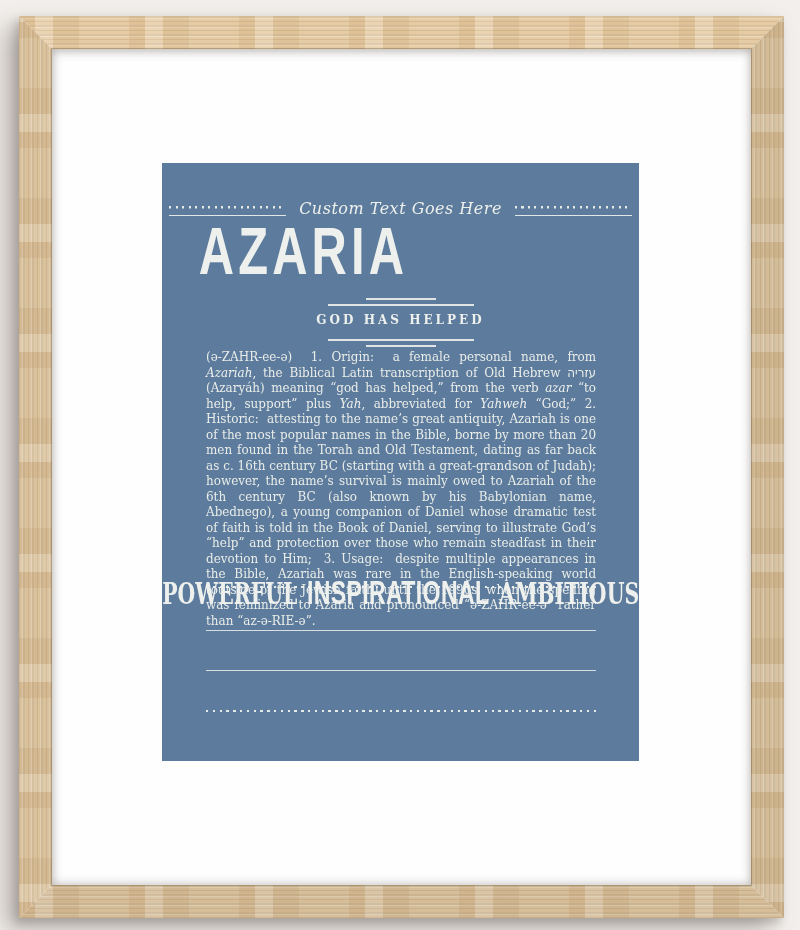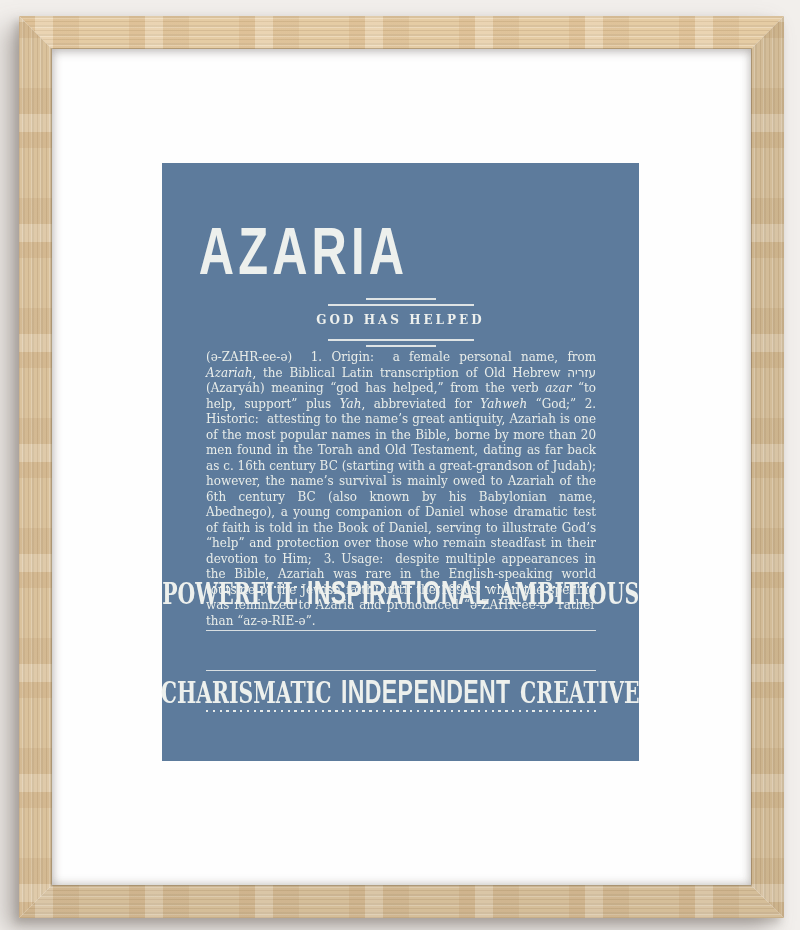--- a/index.html
+++ b/index.html
@@ -77,20 +77,25 @@
 <div class="scene">
   <div class="frame">
     <div class="fside f-horiz f-top"></div>
     <div class="fside f-horiz f-bottom"></div>
     <div class="fside f-vert f-left"></div>
     <div class="fside f-vert f-right"></div>
 
     <div class="mat">
       <div class="poster">
 
+        <div class="custom-row">
+          <div class="deco"></div>
+          <div class="custom-label">Custom Text Goes Here</div>
+          <div class="deco"></div>
+        </div>
 
         <div class="name-row">
           <span>AZARIA</span>
         </div>
 
         <div class="hline hl-short" style="top:135px;"></div>
         <div class="hline hl-long" style="top:141px;"></div>
 
         <div class="meaning">GOD HAS HELPED</div>
 
@@ -105,24 +110,19 @@
           <div class="trait-inner">
             <span class="tw tw-slab">POWERFUL</span><span class="tw tw-sans">INSPIRATIONAL</span><span class="tw tw-slab">AMBITIOUS</span>
           </div>
         </div>
 
         <div class="ruleline" style="top:467px;"></div>
 
 
         <div class="ruleline" style="top:507px;"></div>
 
-        <div class="trait-row" style="top:508px;">
-          <div class="trait-inner">
-            <span class="tw tw-slab">CHARISMATIC</span><span class="tw tw-sans">INDEPENDENT</span><span class="tw tw-slab">CREATIVE</span>
-          </div>
-        </div>
 
         <div class="dotline" style="top:547px;"></div>
 
       </div>
     </div>
   </div>
 </div>
 
 </body></html>

